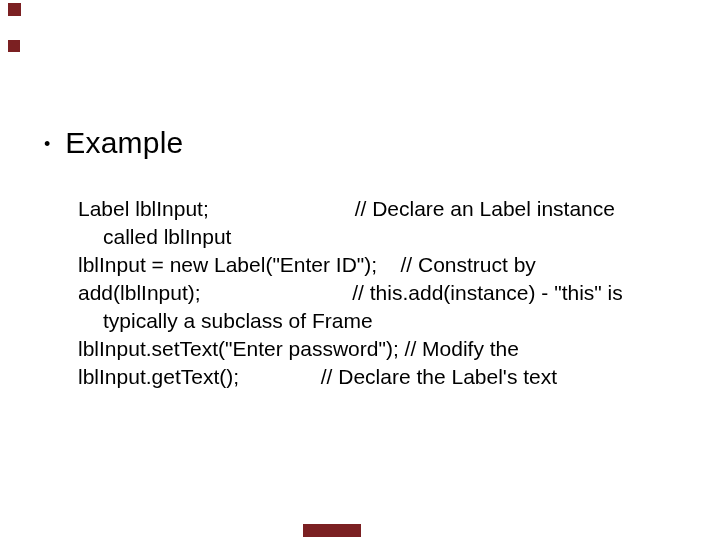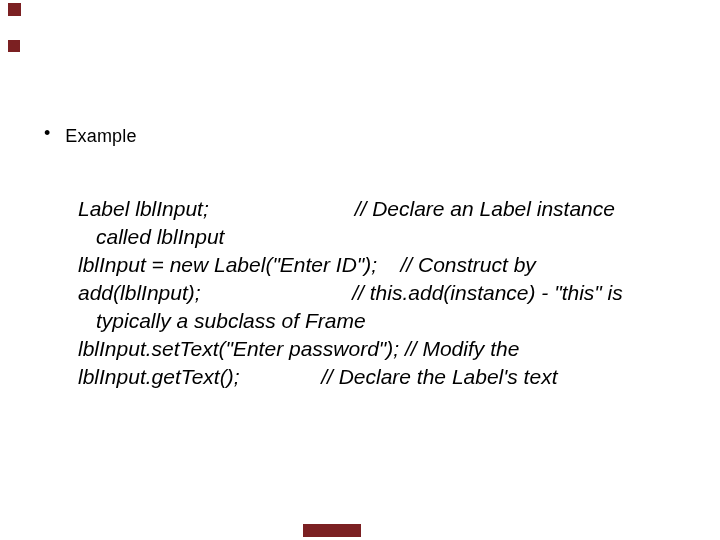--- a/index.html
+++ b/index.html
@@ -34,37 +34,36 @@
     display: flex;
     align-items: baseline;
   }
   .title-bullet {
     font-size: 18px;
     margin-right: 15px;
     position: relative;
     top: -3px;
   }
   .title-text {
-    font-size: 18px;
+    font-size: 30px;
     letter-spacing: 0.2px;
   }
   .code-block {
     position: absolute;
     left: 78px;
     top: 195px;
     width: 630px;
     font-size: 21px;
     line-height: 28px;
-    font-style: italic;
   }
   .code-line {
     white-space: pre;
   }
   .code-line.cont {
-    margin-left: 18px;
+    margin-left: 25px;
   }
 </style>
 </head>
 <body>
 
 <div class="slide">
 
   <div class="decor decor-sq1" style="background: rgb(123, 32, 34);"></div>
   <div class="decor decor-sq2" style="background: rgb(123, 32, 34);"></div>
   <div class="decor decor-bar" style="background: rgb(123, 32, 34);"></div>

